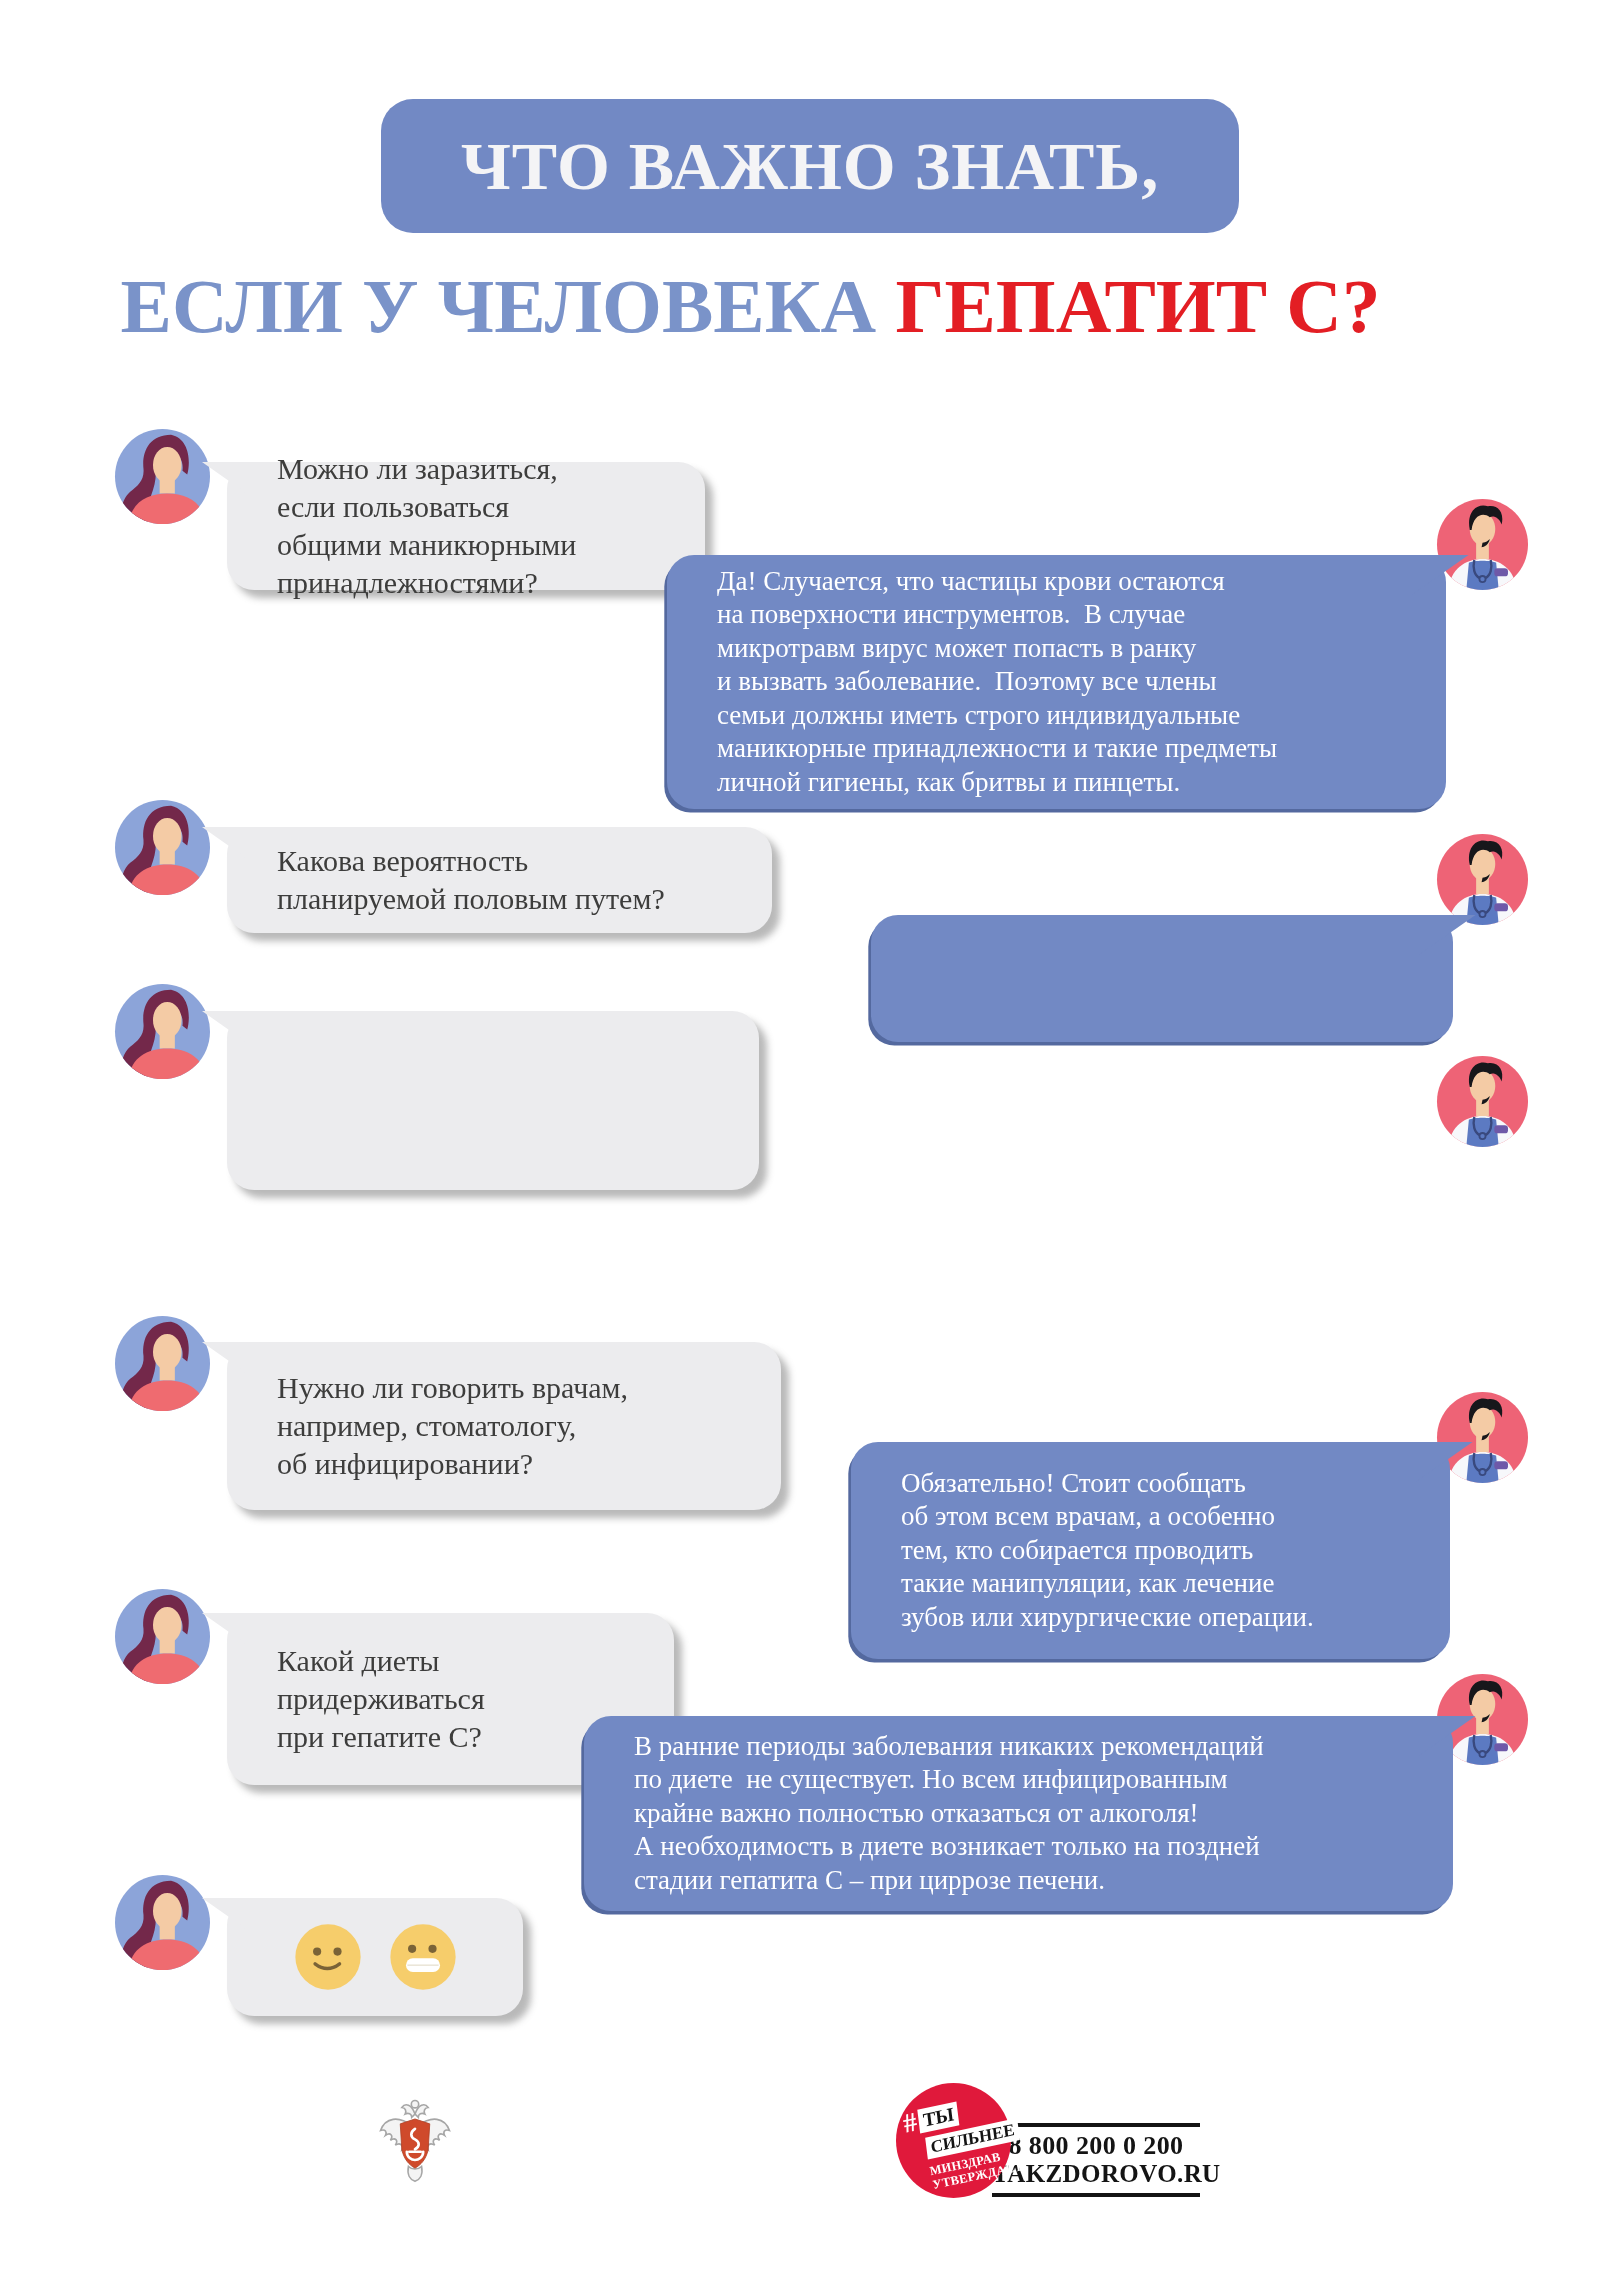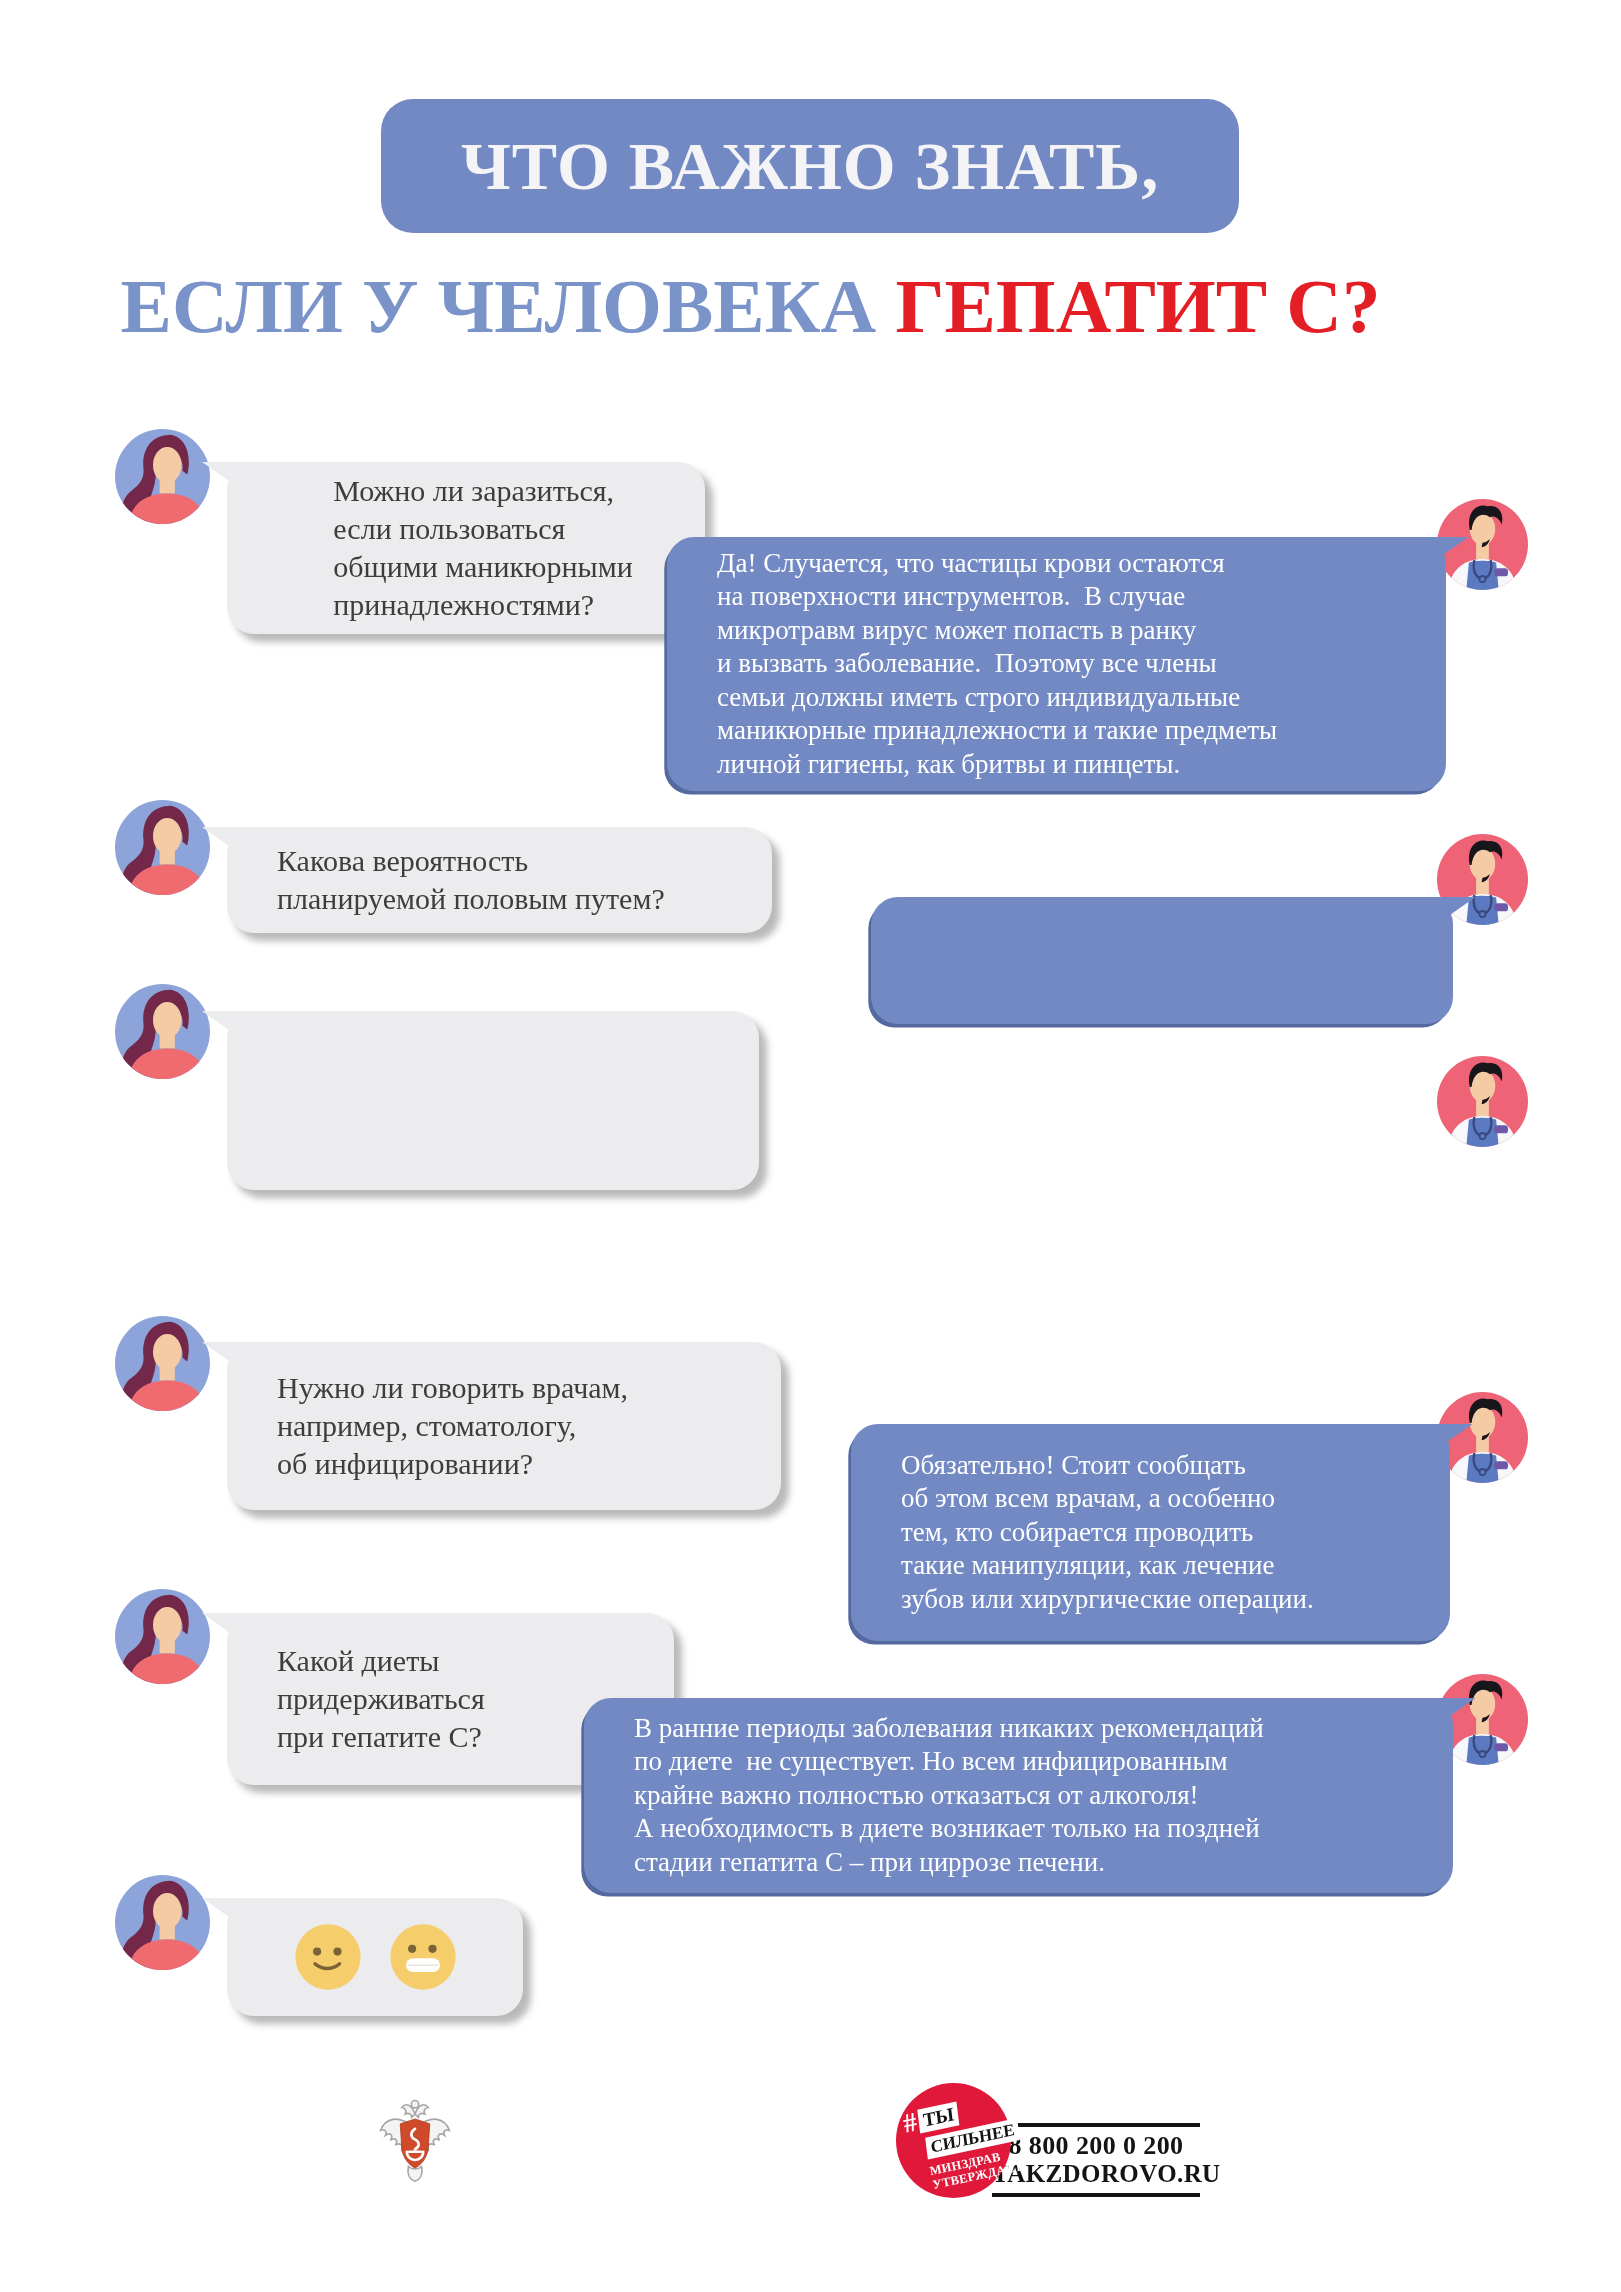--- a/index.html
+++ b/index.html
@@ -39,21 +39,21 @@
   .q-bubble{
     background:#ECECEE; color:#3D3D3C;
     box-shadow:7.2px 8px 7.2px rgba(100,100,100,0.45);
     padding-left:50px; padding-right:16px;
     font-size:30px; line-height:1.27;
   }
   .a-bubble{
     background:#7289C4; color:#FFFFFF;
     box-shadow:-3.6px 4.5px 0 -0.9px #54699F;
     padding-left:50px; padding-right:12.5px;
-    font-size:27px; line-height:1.24;
+    font-size:27px; line-height:1.24;margin-top:18px;
   }
   .q-text,.a-text{white-space:pre;}
   .tail{position:absolute; top:0; width:57px; height:40px; background:inherit;}
   .tail-left{left:-25px; clip-path:polygon(0 0,100% 0,100% 100%);}
   .tail-right{right:-23px; clip-path:polygon(0 0,100% 0,0 100%);}
 
   
   .emoji-bubble{justify-content:center; gap:27px; padding:0;}
   .emoji{width:68px;height:68px;}
 
@@ -101,21 +101,21 @@
   </div>
 
   <div class="avatar av-woman" style="top:429px">
     <svg viewBox="0 0 100 100">
       <path d="M59 6 C36 6 28 24 30 42 C31 54 24 60 16 66 C9 72 6 82 5 96 L34 100 L38 70 C41 62 43 54 43 46 C43 34 48 26 58 26 C70 26 72 36 71 44 L76 48 C80 34 78 10 59 6 Z" fill="#73284A"></path>
       <ellipse cx="55" cy="38" rx="15" ry="19" fill="#F4CBA5"></ellipse>
       <path d="M47 50 H63 V68 H47 Z" fill="#F4CBA5"></path>
       <path d="M14 102 C16 78 33 68 55 68 C77 68 94 78 96 102 Z" fill="#EF6B70"></path>
     </svg>
   </div>
-  <div class="bubble q-bubble" style="left:227px; top:462px; width:412px; height:172px;justify-content:center;">
+  <div class="bubble q-bubble" style="left:227px; top:462px; width:412px; height:128px;">
     <div class="tail tail-left"></div>
     <div class="q-text">Можно ли заразиться,
 если пользоваться
 общими маникюрными
 принадлежностями?</div>
   </div>
   <div class="avatar av-doctor" style="top:499px">
     <svg viewBox="0 0 100 100">
       <path d="M12 102 C14 78 30 66 50 66 C70 66 86 78 88 102 Z" fill="#F7F8FB"></path>
       <path d="M35 70 C40 67 60 67 65 70 L68 102 H32 Z" fill="#5C7AC2"></path>

